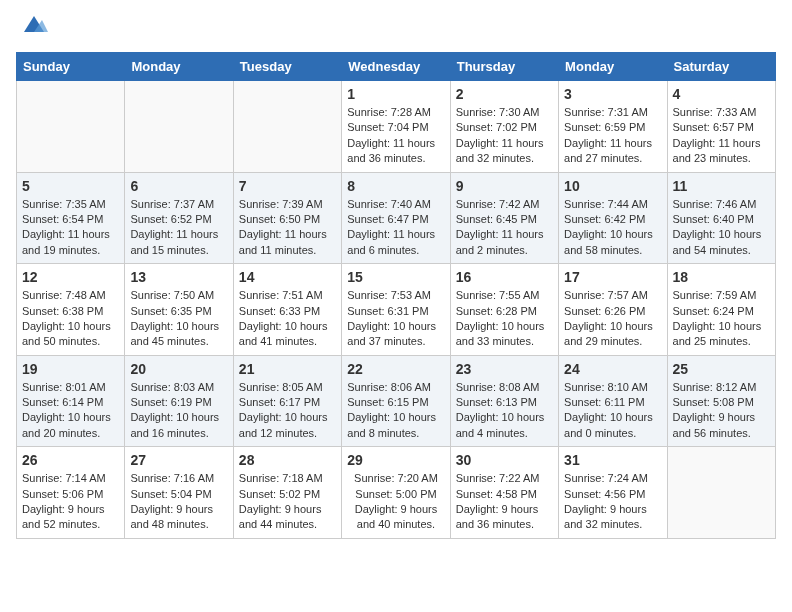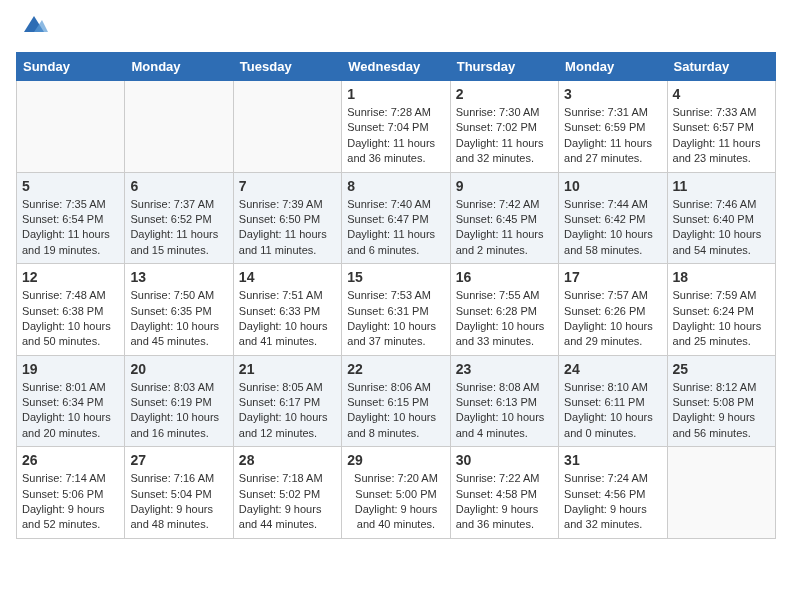--- a/index.html
+++ b/index.html
@@ -241,21 +241,21 @@
           <div class="day-info" style="white-space: pre-line;">Sunrise: 7:59 AM
 Sunset: 6:24 PM
 Daylight: 10 hours
 and 25 minutes.</div>
         </td>
       </tr>
       <tr class="row-shaded">
         <td>
           <div class="day-number">19</div>
           <div class="day-info" style="white-space: pre-line;">Sunrise: 8:01 AM
-Sunset: 6:34 PM
+Sunset: 6:14 PM
 Daylight: 10 hours
 and 20 minutes.</div>
         </td>
         <td>
           <div class="day-number">20</div>
           <div class="day-info" style="white-space: pre-line;">Sunrise: 8:03 AM
 Sunset: 6:19 PM
 Daylight: 10 hours
 and 16 minutes.</div>
         </td>

